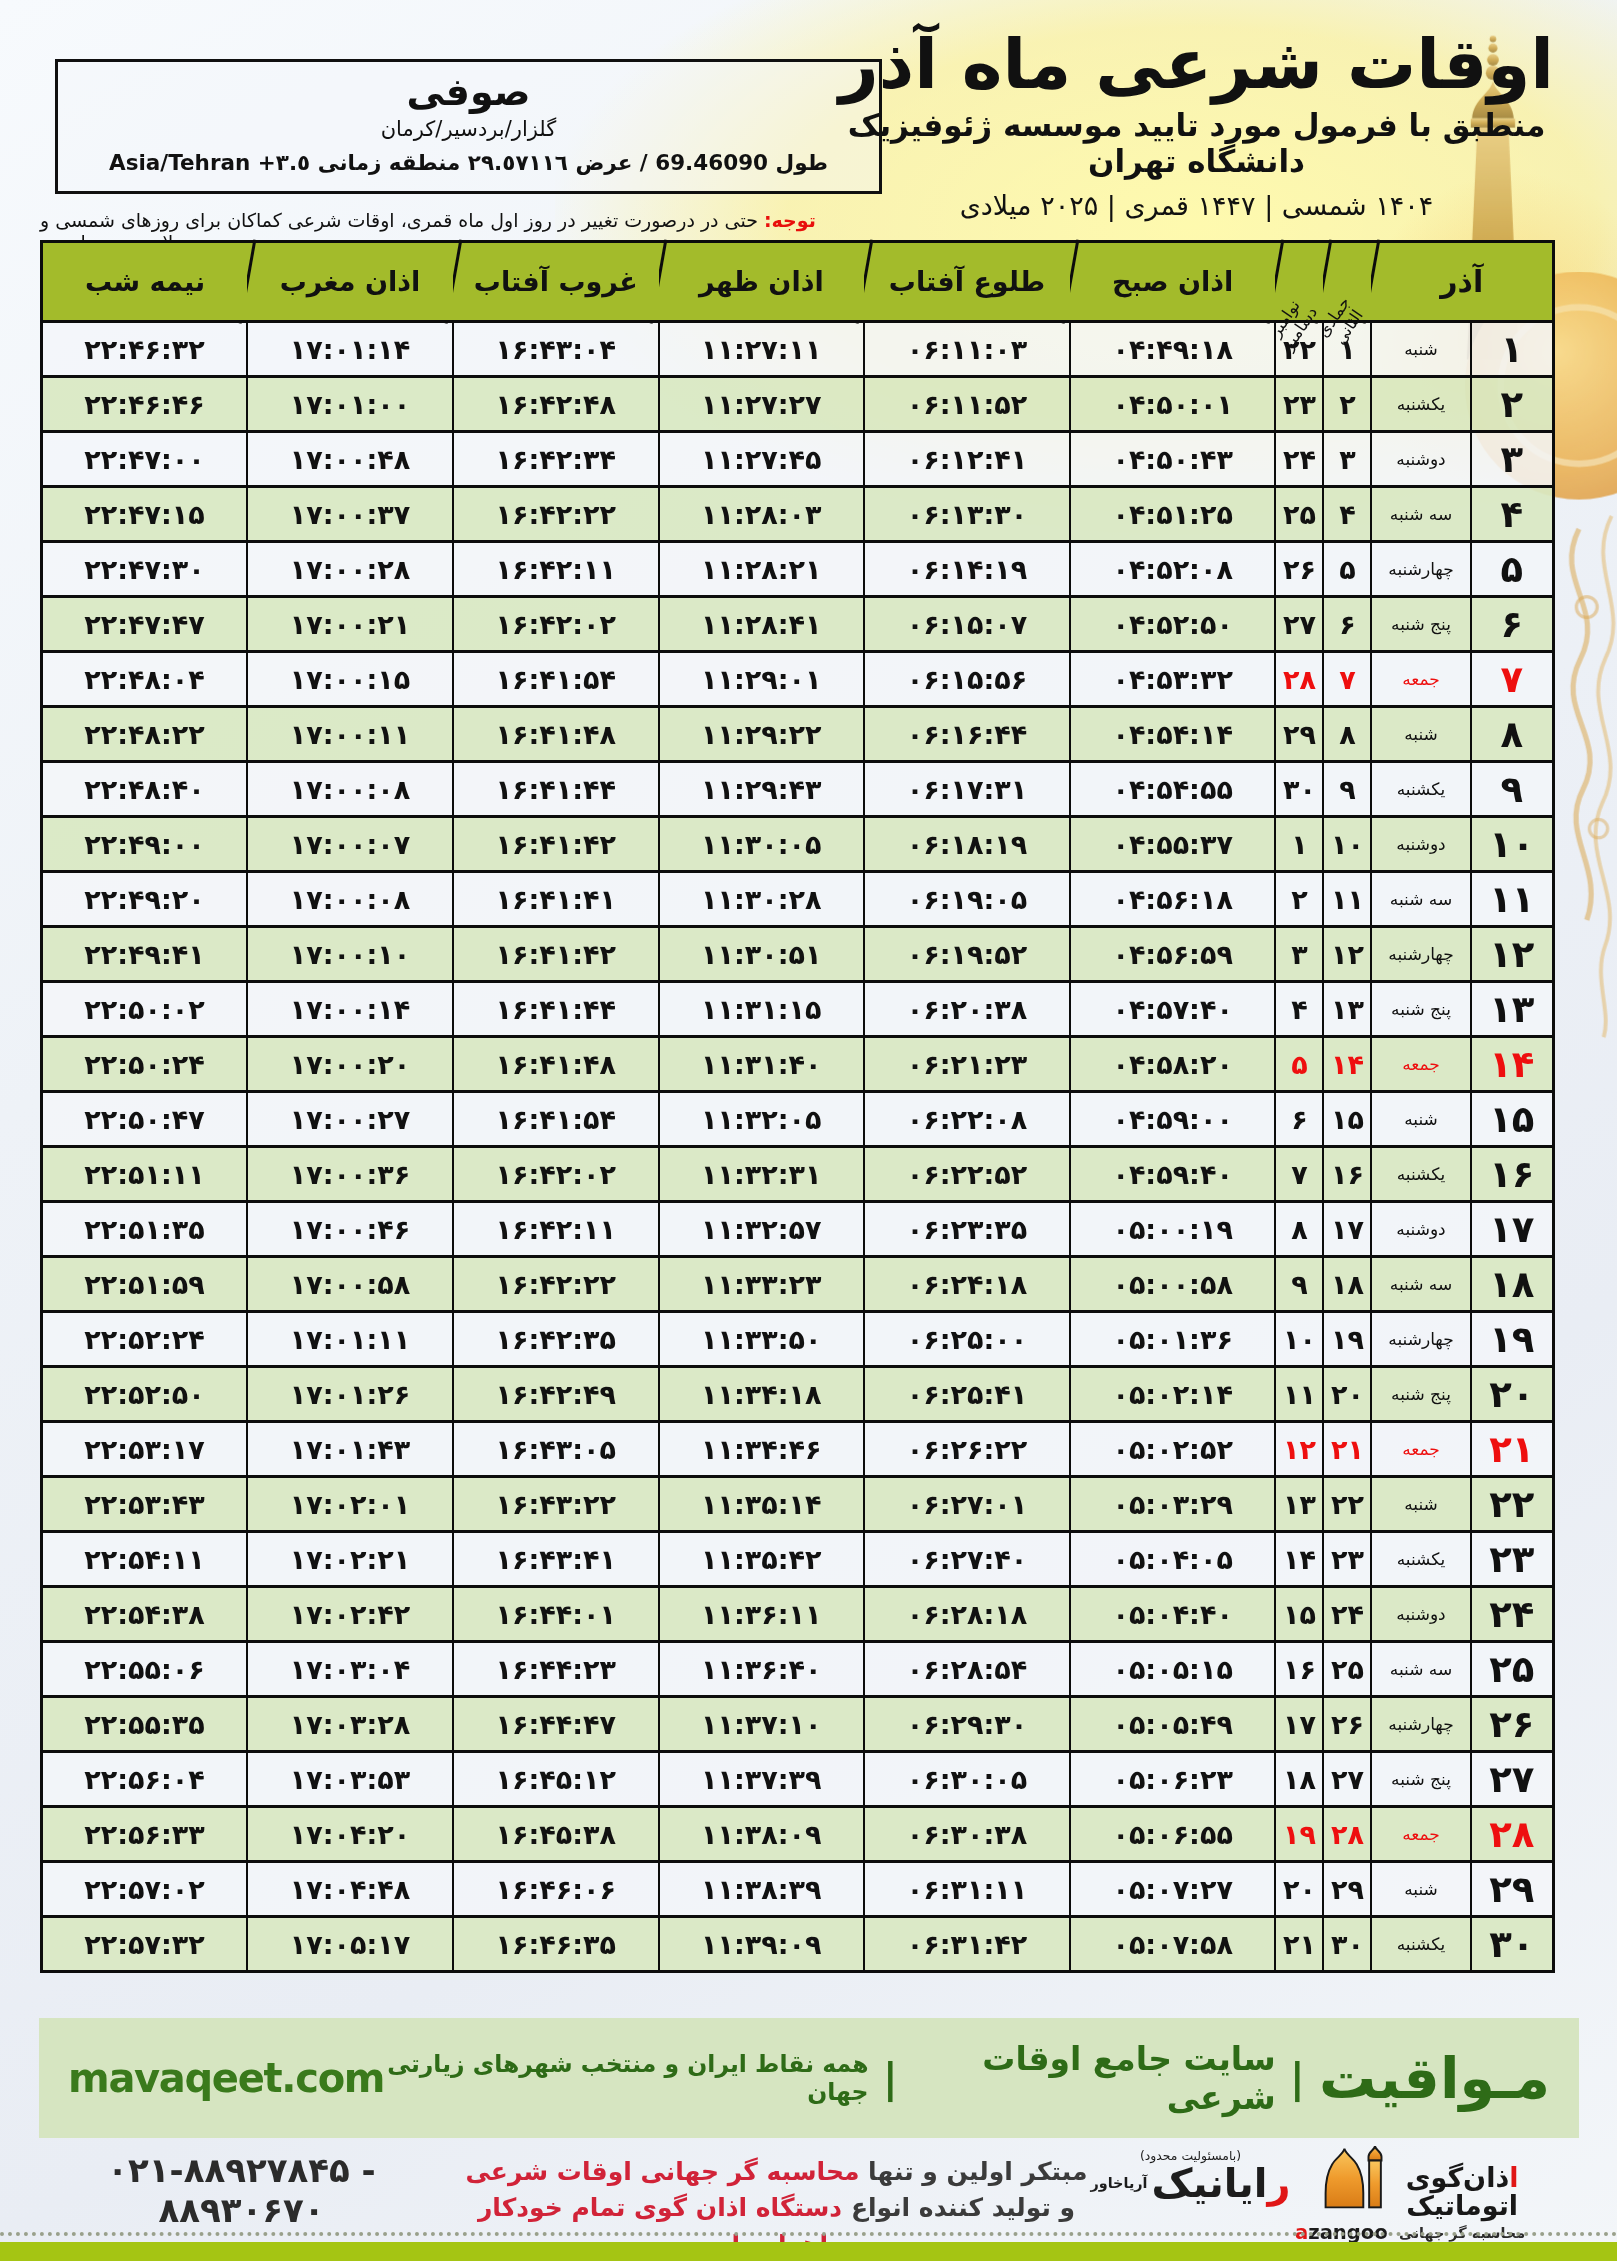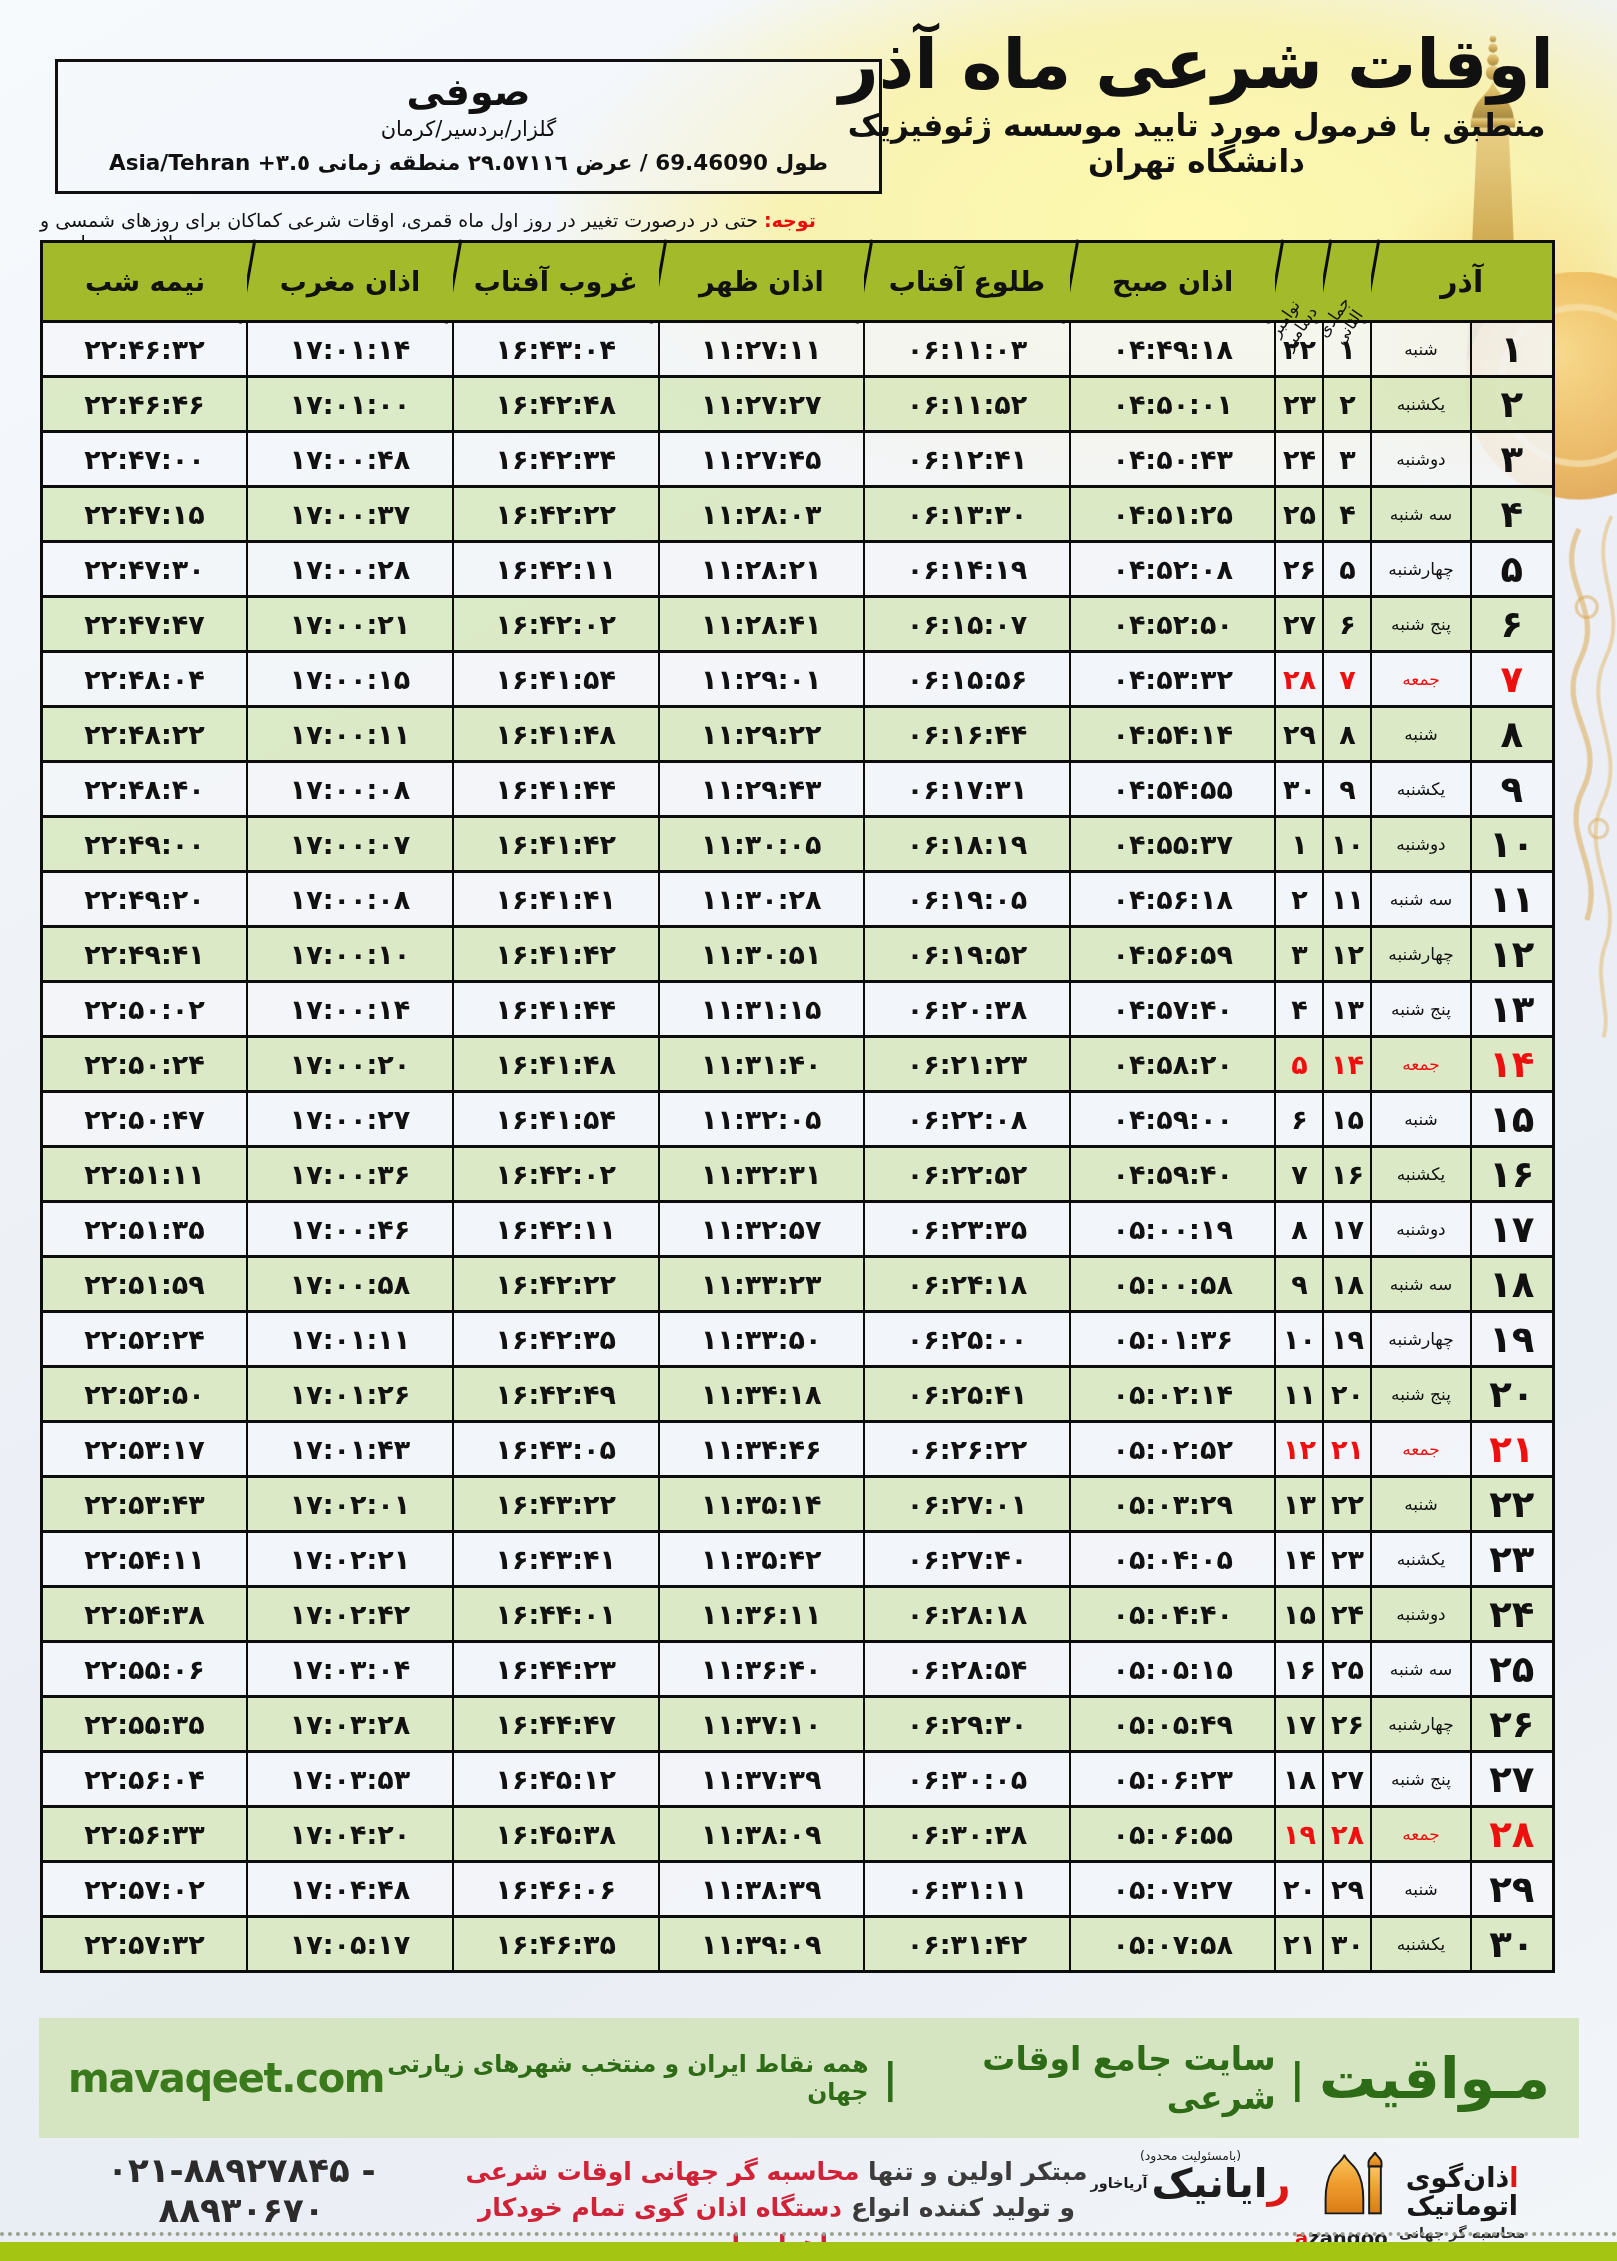--- a/index.html
+++ b/index.html
@@ -66,21 +66,21 @@
   .site{font-size:39px;font-family:"Liberation Serif","DejaVu Serif",serif;margin-top:2.6px;}
   .ad{position:absolute;left:457px;top:2154px;width:639px;text-align:center;direction:rtl;font-size:25px;font-weight:bold;line-height:1.45;}
   .ad .dark{color:#3b3b3b;}
   .red{color:#d12338;}
   .rayanik{position:absolute;left:1109px;top:2148px;width:163px;direction:rtl;text-align:center;color:#1d1d1d;}
   .r-note{font-size:12.4px;}
   .r-main{font-size:40px;font-weight:bold;line-height:1;display:flex;align-items:center;justify-content:center;direction:rtl;}
   .r-first{color:#e01616;}
   .r-stack{display:inline-flex;flex-direction:row;font-size:14.4px;font-weight:bold;line-height:1.15;margin-right:3.9px;align-items:center;}
   .azangoo{position:absolute;left:1295px;top:2146px;width:235px;direction:rtl;}
-  .az-row{display:flex;align-items:center;gap:6.5px;direction:rtl;}
+  .az-row{display:flex;align-items:flex-start;gap:6.5px;direction:rtl;}
   .az-text{text-align:center;padding-top:18px;}
   .az-title{font-size:27px;font-weight:bold;color:#181818;line-height:1.05;}
   .az-title .red{color:#e01616;}
   .az-sub{font-size:14.4px;font-weight:bold;color:#2a2a2a;margin-top:3.9px;}
   .az-latin{font-size:19.6px;font-weight:bold;color:#1c1c1c;text-align:center;direction:ltr;margin-top:1.3px;}
   .az-latin .red{color:#e01616;}
 
   .dots{position:absolute;left:0;top:2232px;width:1618px;border-top:4.6px dotted #99a08b;}
   .bottom-bar{position:absolute;left:0;top:2242px;width:1618px;height:19px;background:#a5c513;}
 </style>
@@ -126,20 +126,21 @@
     <div class="loc-region">گلزار/بردسیر/کرمان</div>
     <div class="loc-coords">
       <span>طول 69.46090 / عرض ٢٩.٥٧١١٦ منطقه زمانی</span>
       <span dir="ltr">Asia/Tehran +٣.٥</span>
     </div>
   </div>
 
   <div class="titles">
     <div class="title">اوقات شرعی ماه آذر</div>
     <div class="subtitle">منطبق با فرمول مورد تایید موسسه ژئوفیزیک دانشگاه تهران</div>
+    <div class="years">۱۴۰۴ شمسی | ۱۴۴۷ قمری | ۲۰۲۵ میلادی</div>
   </div>
 
   <div class="notice">
     <span class="notice-label">توجه:</span><span> حتی در درصورت تغییر در روز اول ماه قمری، اوقات شرعی کماکان برای روزهای شمسی و میلادی معتبر است.</span>
   </div>
 
   <table class="ptable" dir="rtl">
     <colgroup>
       <col style="width:83px">
         <col style="width:99px">

